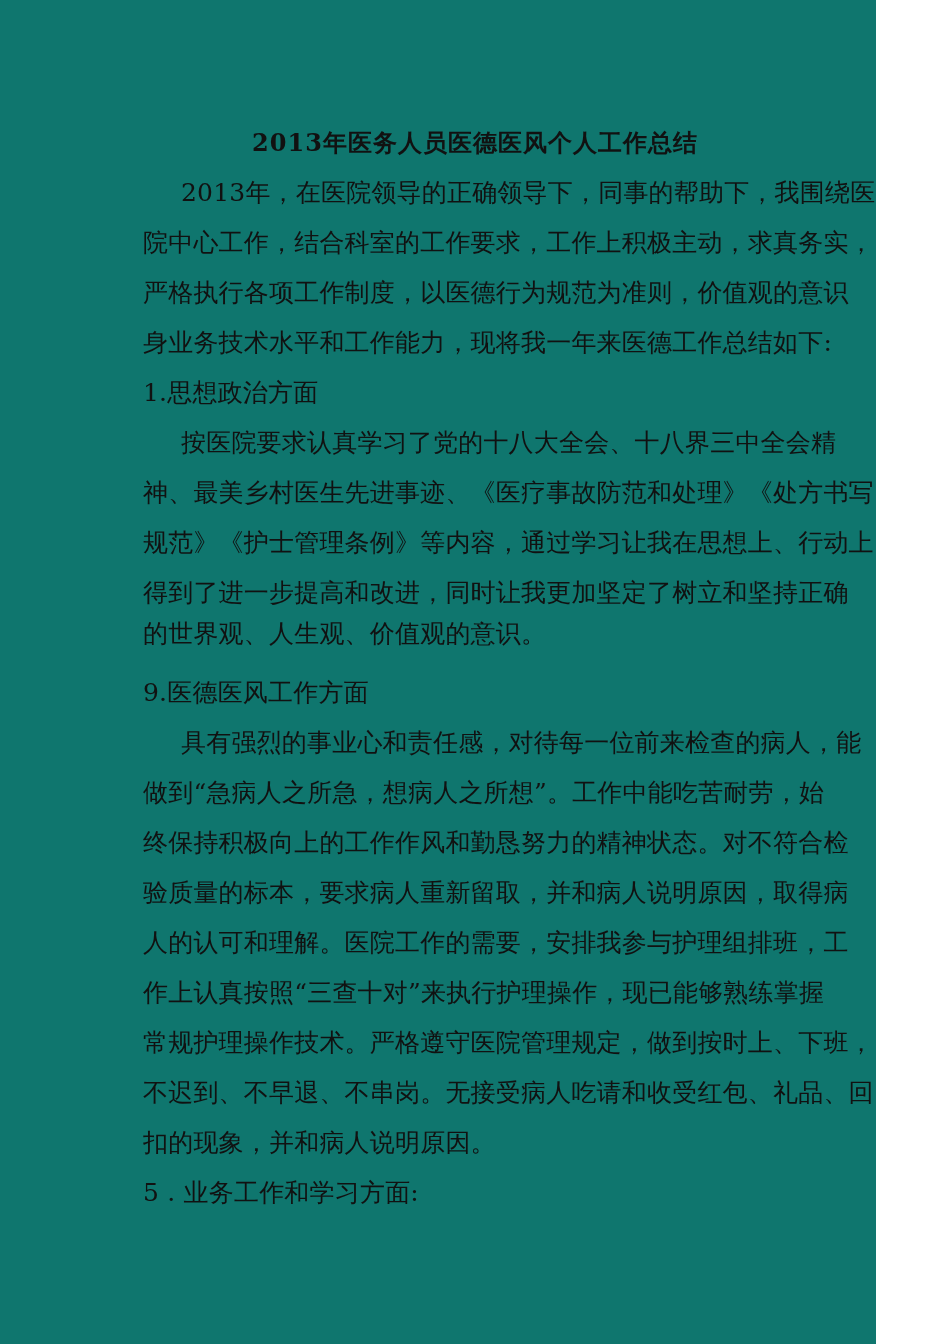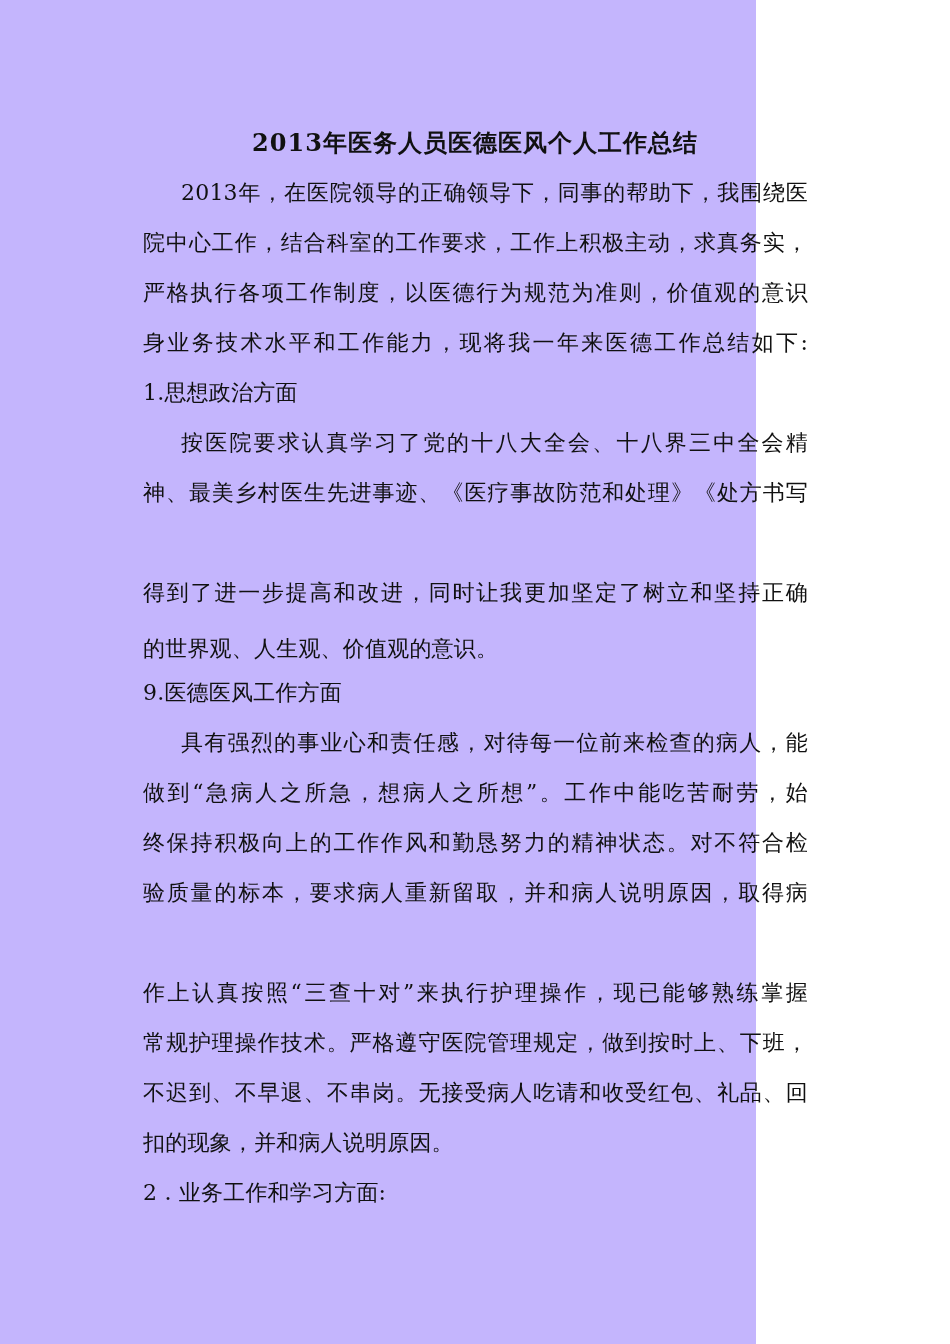--- a/index.html
+++ b/index.html
@@ -11,40 +11,40 @@
       width: 950px;
       height: 1344px;
       position: relative;
       overflow: hidden;
       font-family: "DejaVu Serif", "Liberation Serif", serif;
       color: #111111;
     }
     .page {
       position: absolute;
       left: 0; top: 0;
-      width: 756px; height: 1344px;
-      background: #c4b5fd;
+      width: 876px; height: 1344px;
+      background: #0f766e;
     }
     .title {
       position: absolute;
       left: 0;
       width: 950px;
       top: 126px;
       text-align: center;
       font-size: 24px;
       font-weight: bold;
       letter-spacing: 1px;
       line-height: 34px;
       white-space: nowrap;
     }
     .line {
       position: absolute;
       left: 143px;
       width: 665px;
-      font-size: 22px;
+      font-size: 25px;
       line-height: 34px;
       white-space: nowrap;
       letter-spacing: 0.2px;
       text-align: justify;
       text-align-last: justify;
     }
     .line.indent { left: 181px; width: 627px; }
     .line.last { text-align-last: left; }
     .line.heading { text-align-last: left; }
   </style>
@@ -55,26 +55,28 @@
   <div class="title">2013年医务人员医德医风个人工作总结</div>
 
   <div class="line indent" style="top:176px">2013年，在医院领导的正确领导下，同事的帮助下，我围绕医</div>
   <div class="line" style="top:226px">院中心工作，结合科室的工作要求，工作上积极主动，求真务实，</div>
   <div class="line" style="top:276px">严格执行各项工作制度，以医德行为规范为准则，价值观的意识</div>
   <div class="line" style="top:326px">身业务技术水平和工作能力，现将我一年来医德工作总结如下:</div>
   <div class="line heading" style="top:376px">1.思想政治方面</div>
 
   <div class="line indent" style="top:426px">按医院要求认真学习了党的十八大全会、十八界三中全会精</div>
   <div class="line" style="top:476px">神、最美乡村医生先进事迹、《医疗事故防范和处理》《处方书写</div>
+  <div class="line" style="top:526px">规范》《护士管理条例》等内容，通过学习让我在思想上、行动上</div>
   <div class="line" style="top:576px">得到了进一步提高和改进，同时让我更加坚定了树立和坚持正确</div>
-  <div class="line last" style="top:632px">的世界观、人生观、价值观的意识。</div>
+  <div class="line last" style="top:617px">的世界观、人生观、价值观的意识。</div>
   <div class="line heading" style="top:676px">9.医德医风工作方面</div>
 
   <div class="line indent" style="top:726px">具有强烈的事业心和责任感，对待每一位前来检查的病人，能</div>
   <div class="line" style="top:826px">终保持积极向上的工作作风和勤恳努力的精神状态。对不符合检</div>
   <div class="line" style="top:776px">做到“急病人之所急，想病人之所想”。工作中能吃苦耐劳，始</div>
   <div class="line" style="top:876px">验质量的标本，要求病人重新留取，并和病人说明原因，取得病</div>
+  <div class="line" style="top:926px">人的认可和理解。医院工作的需要，安排我参与护理组排班，工</div>
   <div class="line" style="top:976px">作上认真按照“三查十对”来执行护理操作，现已能够熟练掌握</div>
   <div class="line" style="top:1026px">常规护理操作技术。严格遵守医院管理规定，做到按时上、下班，</div>
   <div class="line" style="top:1076px">不迟到、不早退、不串岗。无接受病人吃请和收受红包、礼品、回</div>
   <div class="line last" style="top:1126px">扣的现象，并和病人说明原因。</div>
-  <div class="line heading" style="top:1176px">2 . 业务工作和学习方面:</div>
+  <div class="line heading" style="top:1176px">5 . 业务工作和学习方面:</div>
 </div>
 
 </body></html>

